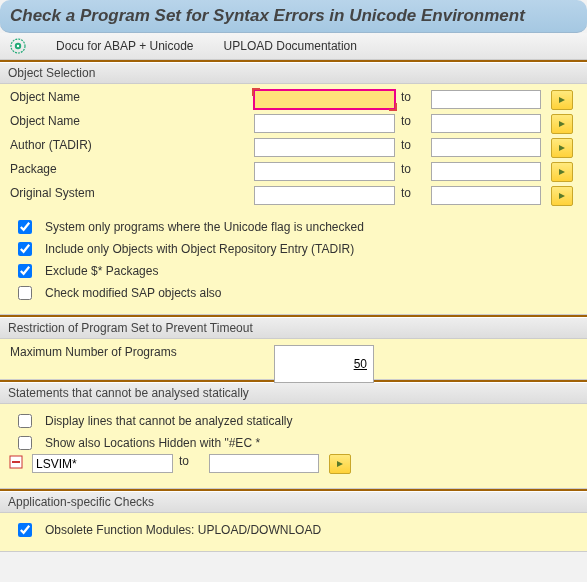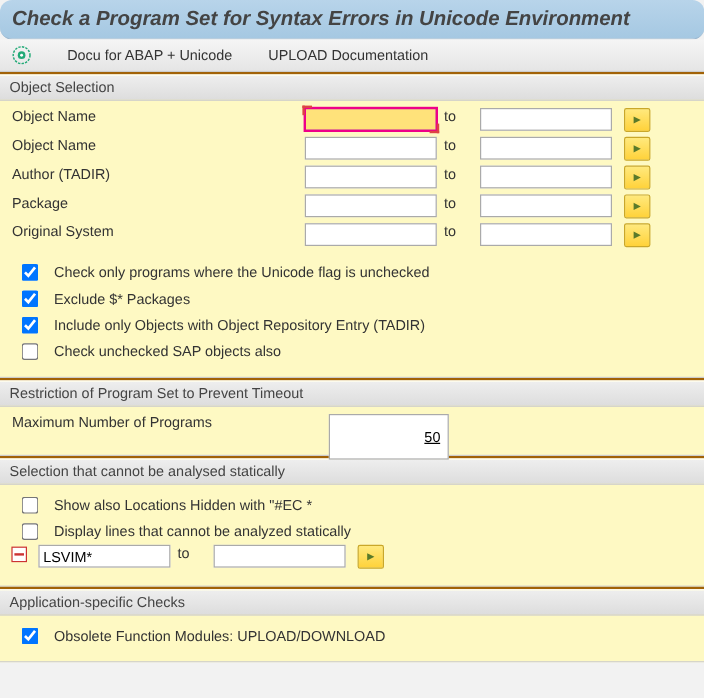--- a/index.html
+++ b/index.html
@@ -55,21 +55,21 @@
   }
   .row {
     display: flex;
     height: 24px;
     gap: 6px;
   }
   .label {
     width: 240px;
     padding-left: 2px;
   }
-  .col-from { width: 110px; }
+  .col-from { width: 141px; }
   .col-to-lbl { width: 24px; text-align: left; }
   .col-to { width: 110px; }
   .col-btn { width: 26px; display: flex; justify-content: flex-end; }
   input[type=text].fld {
     width: 100%;
     height: 19px;
     border: 1px solid #aaa;
     background: #fff;
     padding: 0 3px;
     font-size: 12px;
@@ -216,57 +216,57 @@
               <path d="M2 2 L8 5 L2 8 Z" fill="#5a7a2a"></path>
             </svg>
           </div>
         </div>
     </div>
 
     <div class="spacer"></div>
 
     <div class="chk-row">
       <input type="checkbox" checked="" style="">
-      <span>Check only programs where the Unicode flag is unchecked</span>
+      <span>System only programs where the Unicode flag is unchecked</span>
+    </div>
+    <div class="chk-row">
+      <input type="checkbox" checked="" style="">
+      <span>Include only Objects with Object Repository Entry (TADIR)</span>
     </div>
     <div class="chk-row">
       <input type="checkbox" checked="" style="">
       <span>Exclude $* Packages</span>
     </div>
     <div class="chk-row">
-      <input type="checkbox" checked="" style="">
-      <span>Include only Objects with Object Repository Entry (TADIR)</span>
-    </div>
-    <div class="chk-row">
       <input type="checkbox" style="">
-      <span>Check unchecked SAP objects also</span>
+      <span>Check modified SAP objects also</span>
     </div>
   </div>
 </div>
 
 <div class="section">
   <div class="section-header">Restriction of Program Set to Prevent Timeout</div>
   <div class="section-body">
     <div class="row">
       <div class="label" style="width:260px">Maximum Number of Programs</div>
       <input type="text" class="num-field" value="50" style="">
     </div>
   </div>
 </div>
 
 <div class="section">
-  <div class="section-header">Selection that cannot be analysed statically</div>
-  <div class="section-body">
+  <div class="section-header">Statements that cannot be analysed statically</div>
+  <div class="section-body">
+    <div class="chk-row">
+      <input type="checkbox" style="">
+      <span>Display lines that cannot be analyzed statically</span>
+    </div>
     <div class="chk-row">
       <input type="checkbox" style="">
       <span>Show also Locations Hidden with "#EC *</span>
-    </div>
-    <div class="chk-row">
-      <input type="checkbox" style="">
-      <span>Display lines that cannot be analyzed statically</span>
     </div>
     <div class="row">
       <span class="red-marker">
         <svg width="14" height="14" viewBox="0 0 14 14">
             <rect x="1" y="1" width="12" height="12" fill="#fff" stroke="#c33"></rect>
             <rect x="3" y="6" width="8" height="2" fill="#c33"></rect>
           </svg>
       </span>
       <div class="col-from"><input type="text" class="fld" value="LSVIM*" style=""></div>
       <div class="col-to-lbl">to</div>

